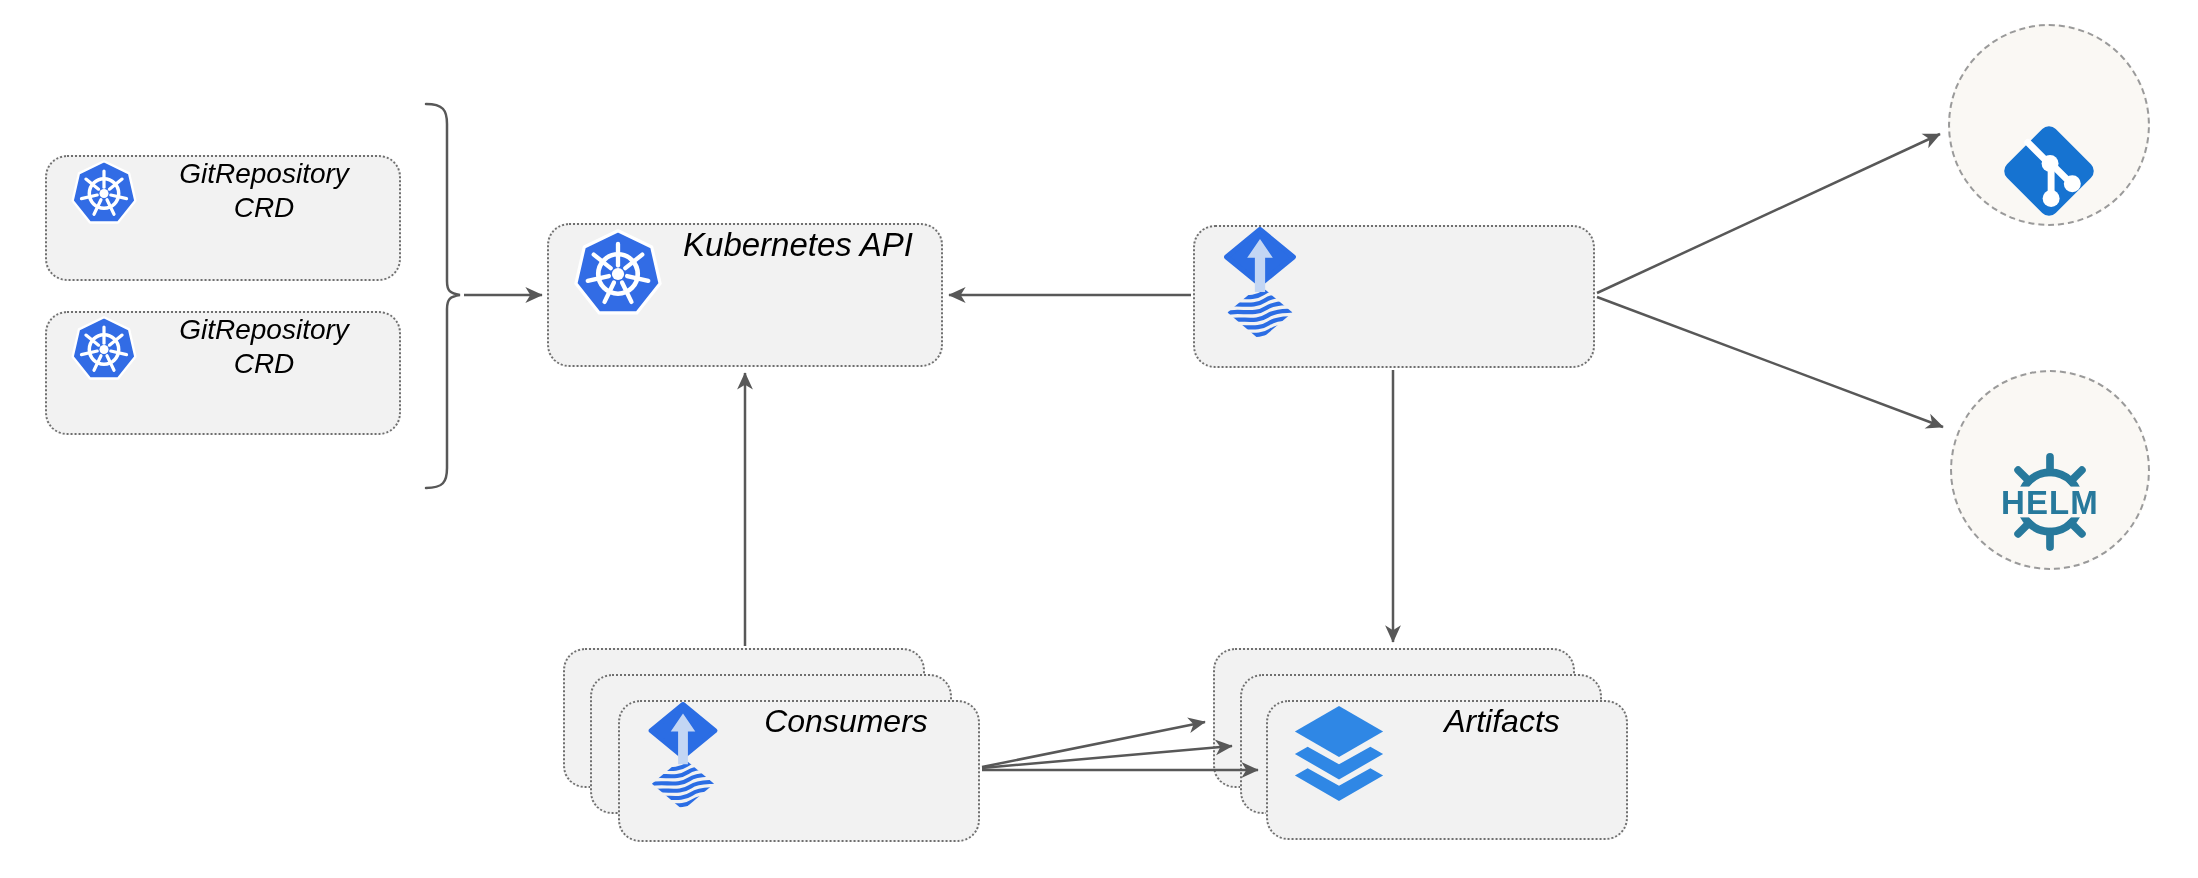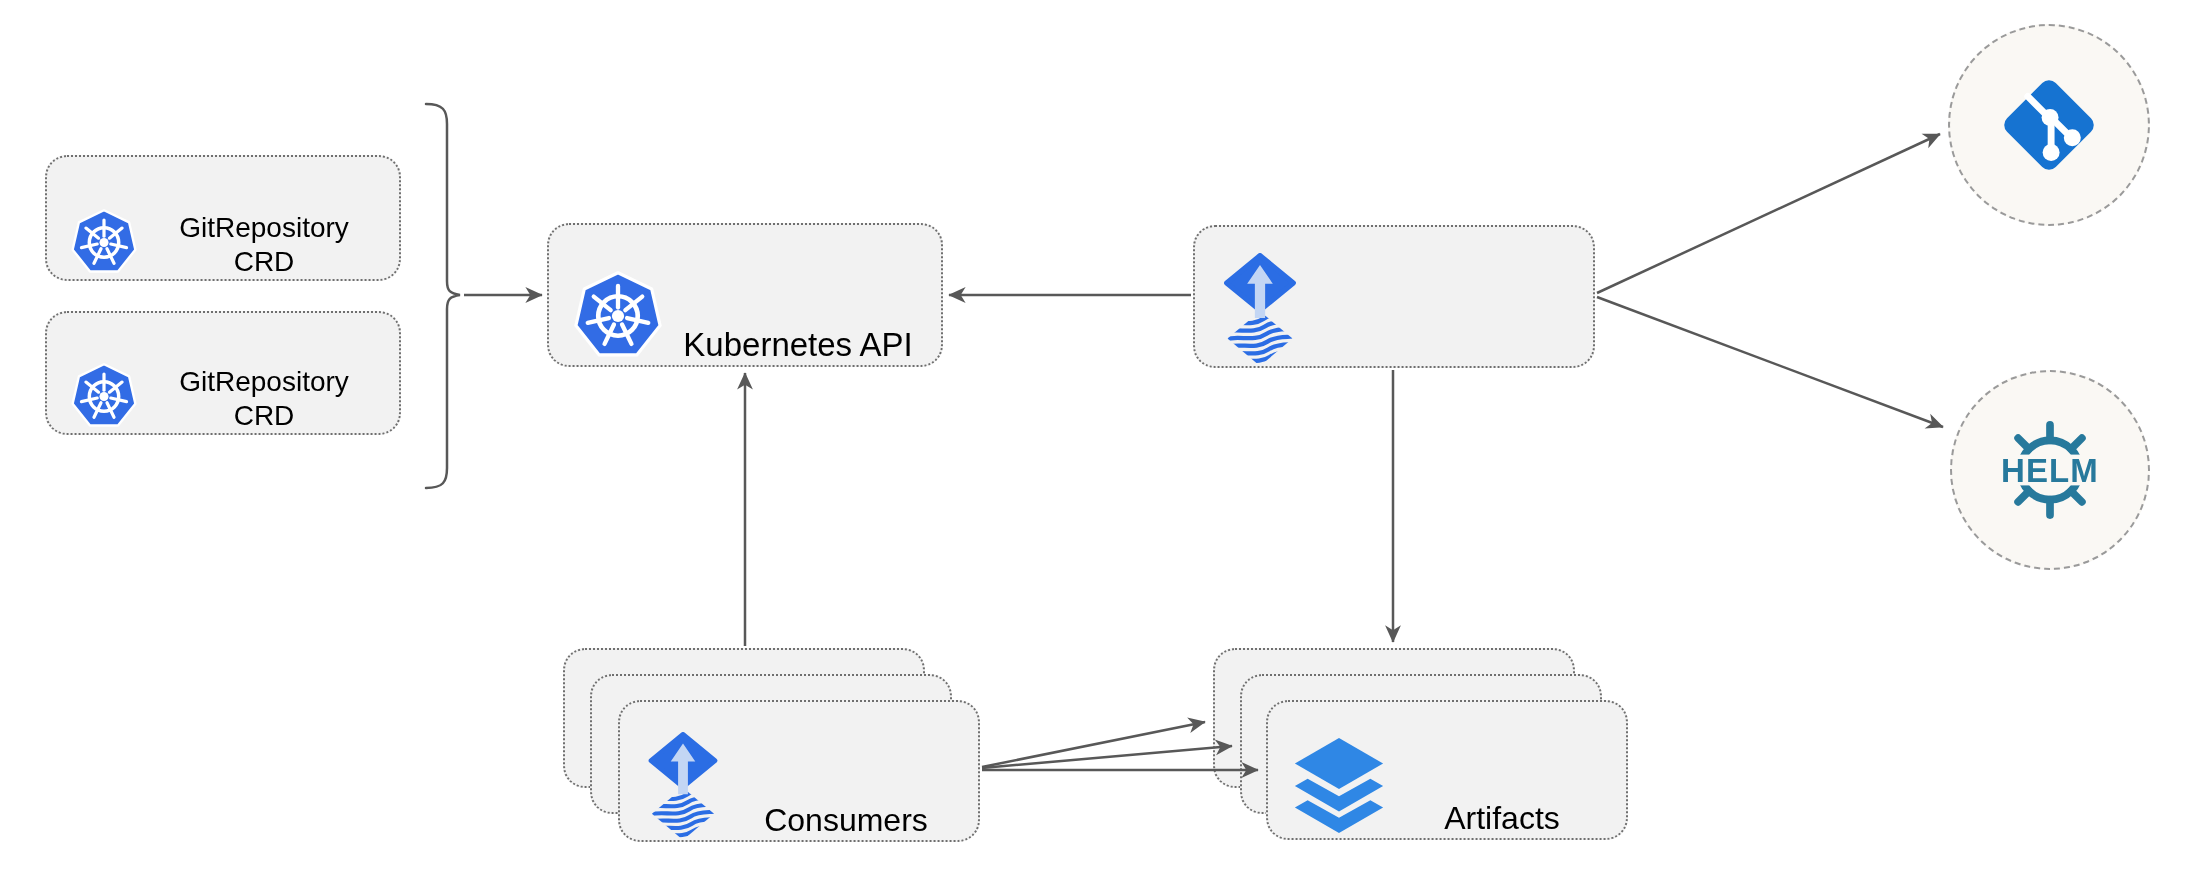--- a/index.html
+++ b/index.html
@@ -19,42 +19,43 @@
   }
   html,body{margin:0;padding:0;background:var(--color-background);}
   .canvas{
     position:relative;width:2198px;height:878px;overflow:hidden;
     background:var(--color-background);
     font-family:"Liberation Sans","DejaVu Sans",sans-serif;
     color:var(--color-text);
   }
   .node{
     position:absolute;box-sizing:border-box;
-    display:flex;align-items:flex-end;gap:12px;padding:0 22px;
+    display:flex;align-items:flex-start;gap:12px;padding:0 22px;
     background:var(--color-node-fill);
     border:2.5px dotted var(--color-node-border);
     border-radius:22px;
+    font-style:italic;
   }
   .label-wrap{flex:1;display:flex;justify-content:center;}
   .label{font-size:32px;line-height:1.22;text-align:center;color:var(--color-text);}
   .label.w-crd{font-size:28px;max-width:212px;}
   .label.w-narrow{max-width:192px;}
   .label.api{font-size:33px;}
   .stack{position:absolute;}
   .stack-box{
     position:absolute;box-sizing:border-box;
     background:var(--color-node-fill);
     border:2.5px dotted var(--color-node-border);
     border-radius:22px;
   }
   .circle-node{
     position:absolute;box-sizing:border-box;border-radius:50%;
     background:var(--color-circle-fill);
     border:2.5px dashed var(--color-circle-border);
-    display:flex;align-items:center;justify-content:center;text-decoration:underline;
+    display:flex;align-items:flex-end;justify-content:center;text-decoration:underline;
   }
   .icon{display:block;flex:0 0 auto;}
   .icon svg{display:block;}
   .edges{position:absolute;left:0;top:0;pointer-events:none;}
   .edge{stroke:var(--color-arrow);stroke-width:2.5;fill:none;marker-end:url(#arrowhead);}
   .brace{stroke:var(--color-arrow);stroke-width:2.5;fill:none;stroke-linecap:round;}
   .defs-holder{position:absolute;width:0;height:0;overflow:hidden;}
 </style>
 </head>
 <body>

